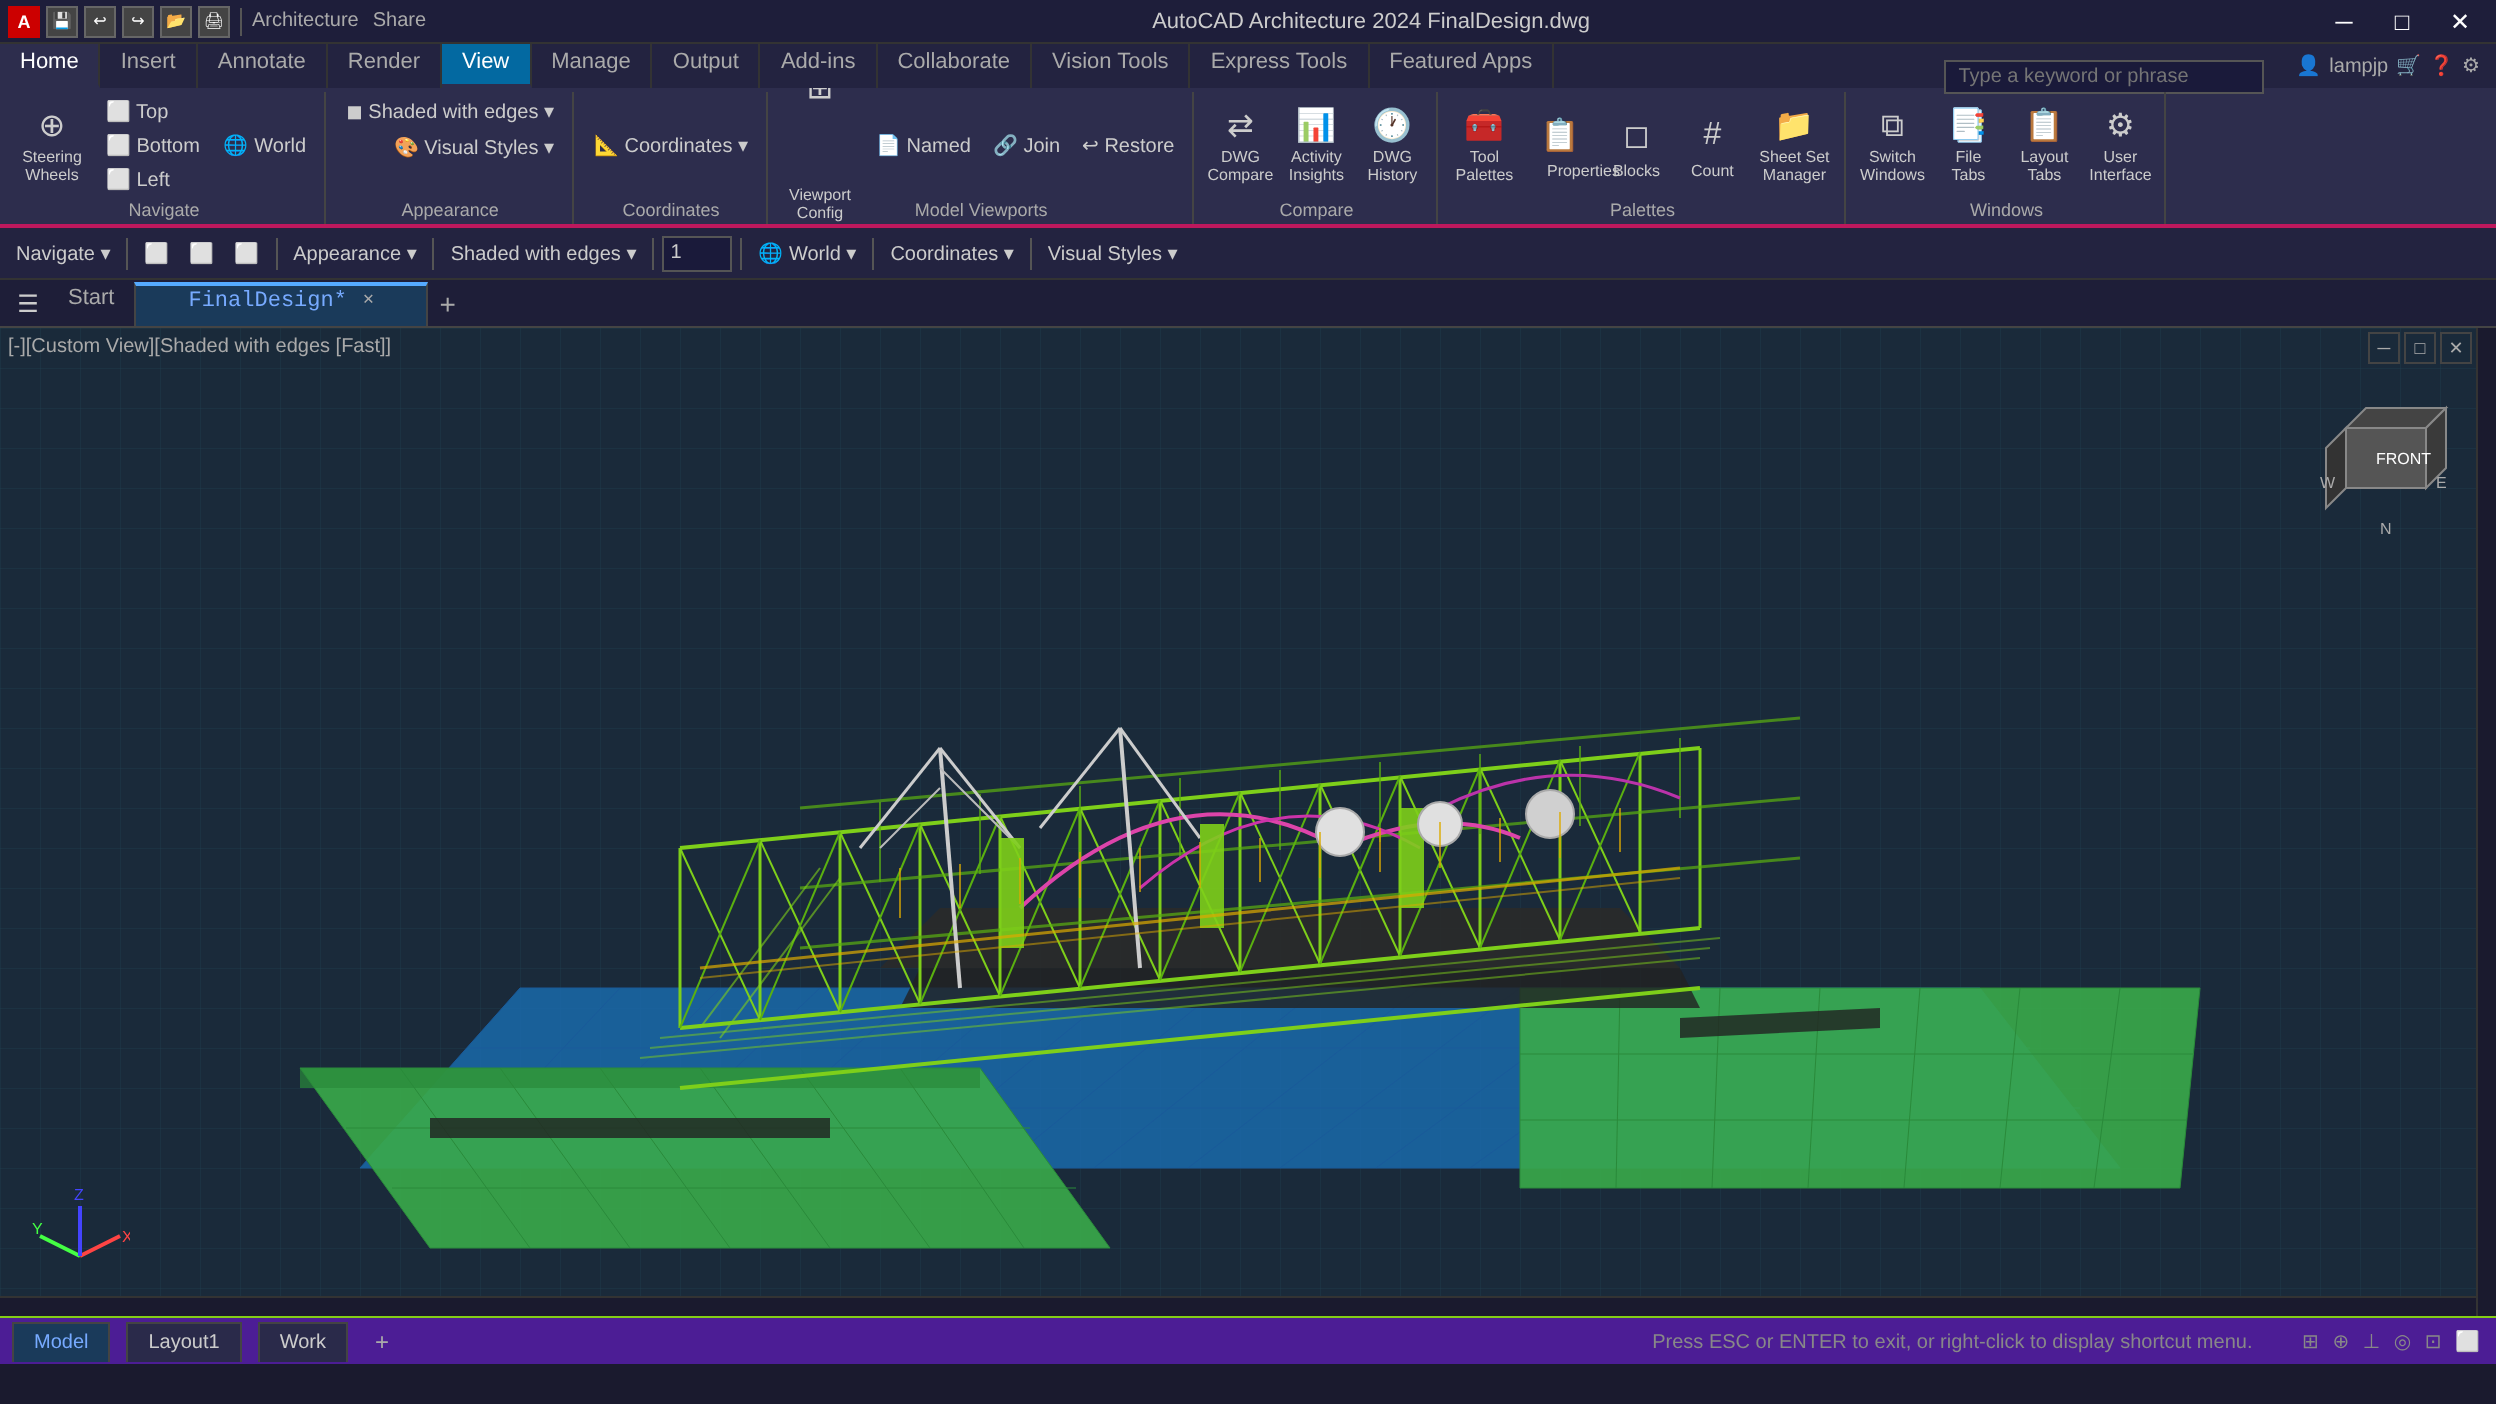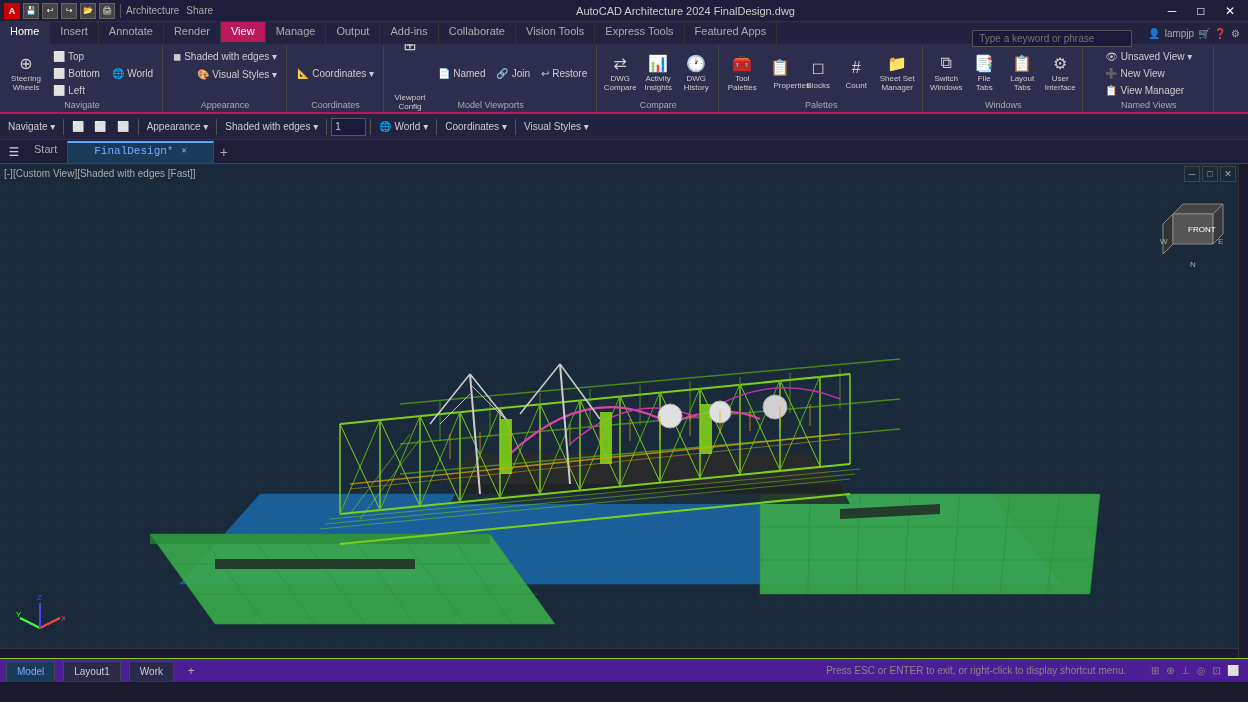--- a/index.html
+++ b/index.html
@@ -103,21 +103,21 @@
     <div class="win-btn close">✕</div>
   </div>
 </div>
 
 <div id="ribbon">
   <div id="ribbon-tabs">
     <div class="ribbon-tab active">Home</div>
     <div class="ribbon-tab">Insert</div>
     <div class="ribbon-tab">Annotate</div>
     <div class="ribbon-tab">Render</div>
-    <div class="ribbon-tab active" style="color:#fff;background:#be185d;">View</div>
+    <div class="ribbon-tab active" style="color:#fff;background:#0369a1;">View</div>
     <div class="ribbon-tab">Manage</div>
     <div class="ribbon-tab">Output</div>
     <div class="ribbon-tab">Add-ins</div>
     <div class="ribbon-tab">Collaborate</div>
     <div class="ribbon-tab">Vision Tools</div>
     <div class="ribbon-tab">Express Tools</div>
     <div class="ribbon-tab">Featured Apps</div>
     <div style="flex:1;display:flex;align-items:center;padding:0 8px;">
       <input type="text" id="search-bar" placeholder="Type a keyword or phrase" style="background: rgb(26, 26, 58); border: 1px solid rgb(85, 85, 85); color: rgb(204, 204, 204); padding: 2px 6px; width: 160px; font-size: 10px; margin-left: auto;">
     </div>
@@ -239,28 +239,20 @@
           <span style="font-size:8px;line-height:1.1;">Layout<br>Tabs</span>
         </div>
         <div class="ribbon-btn" style="width:36px;">
           <div class="ribbon-icon">⚙</div>
           <span style="font-size:8px;line-height:1.1;">User<br>Interface</span>
         </div>
       </div>
       <div class="ribbon-group-label">Windows</div>
     </div>
 
-    <div class="ribbon-group" style="min-width:130px;">
-      <div class="ribbon-group-buttons" style="display:flex;flex-direction:column;gap:1px;align-items:flex-start;">
-        <div class="ribbon-btn-small">👁 Unsaved View ▾</div>
-        <div class="ribbon-btn-small">➕ New View</div>
-        <div class="ribbon-btn-small">📋 View Manager</div>
-      </div>
-      <div class="ribbon-group-label">Named Views</div>
-    </div>
 
   </div>
 </div>
 
 <div id="toolbar-row">
   <div class="tb-btn">Navigate ▾</div>
   <div class="tb-separator"></div>
   <div class="tb-btn">⬜</div>
   <div class="tb-btn">⬜</div>
   <div class="tb-btn">⬜</div>

